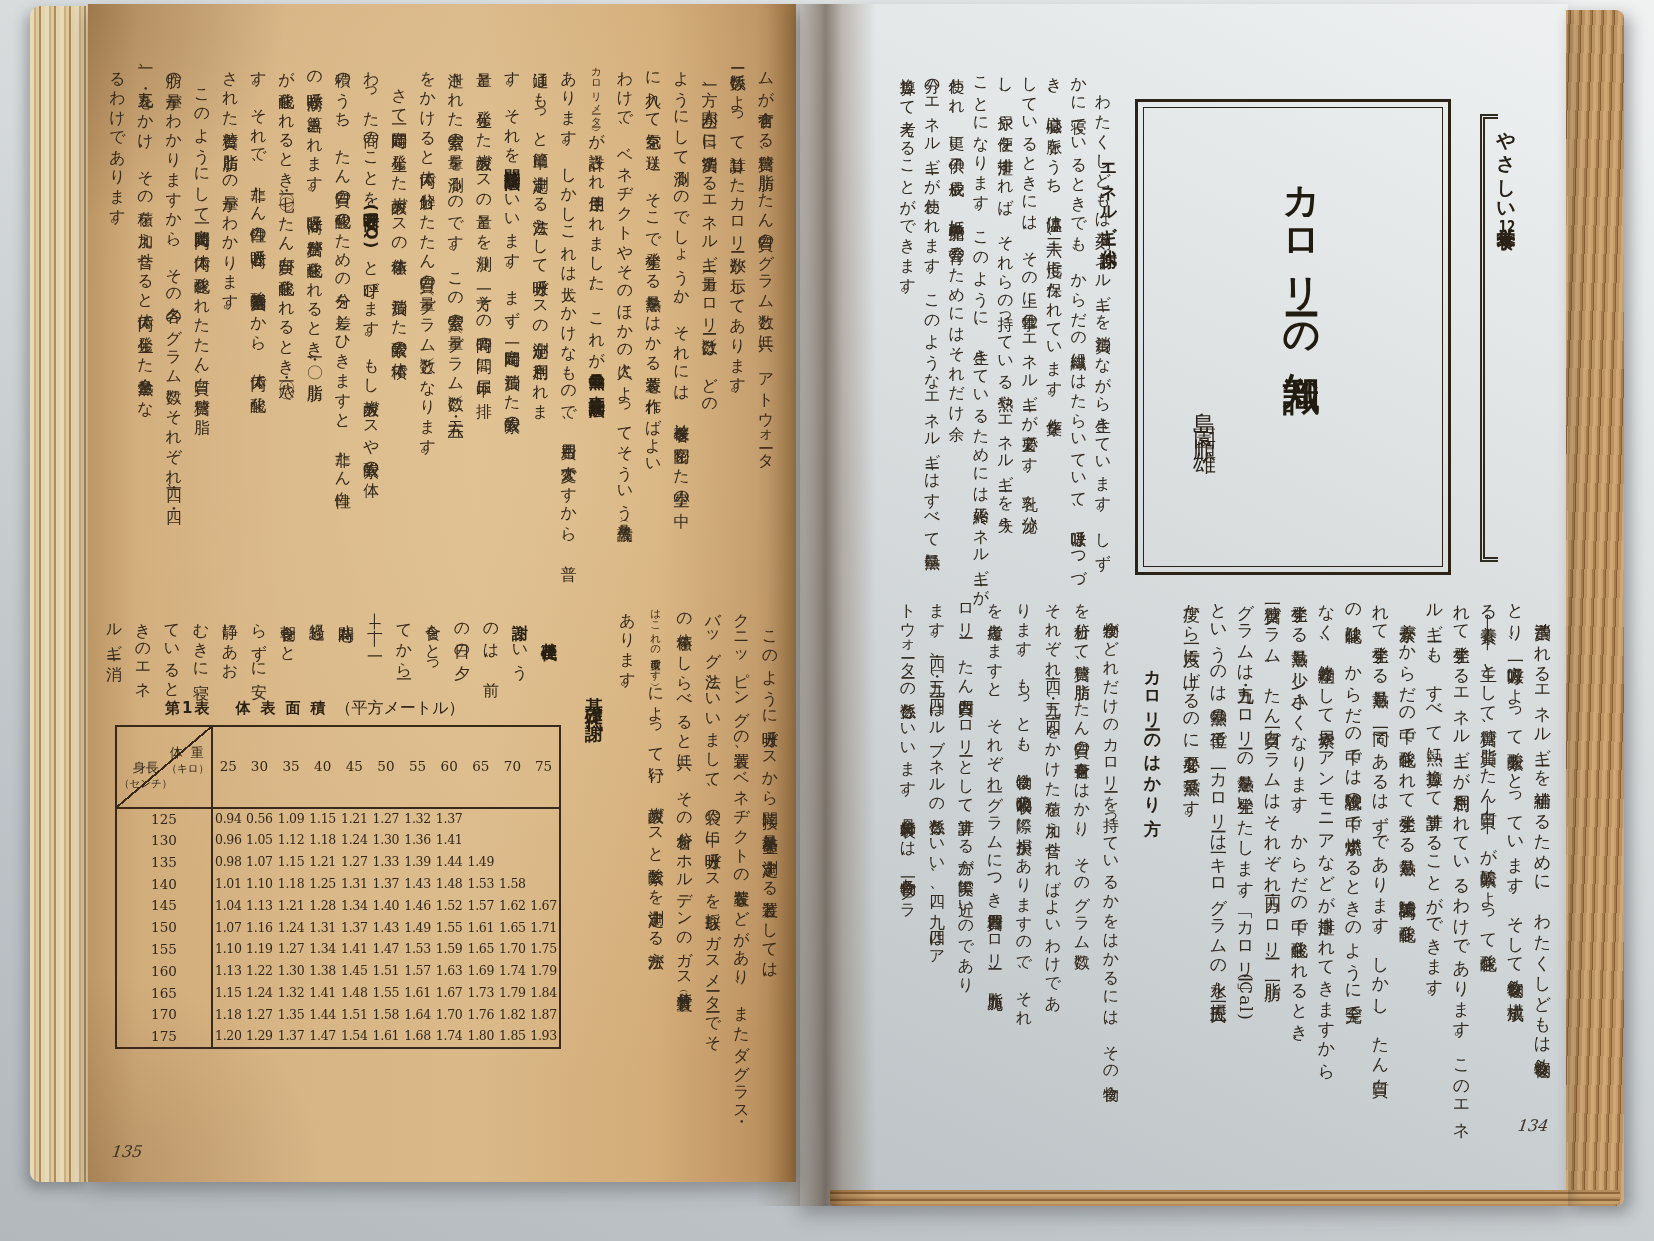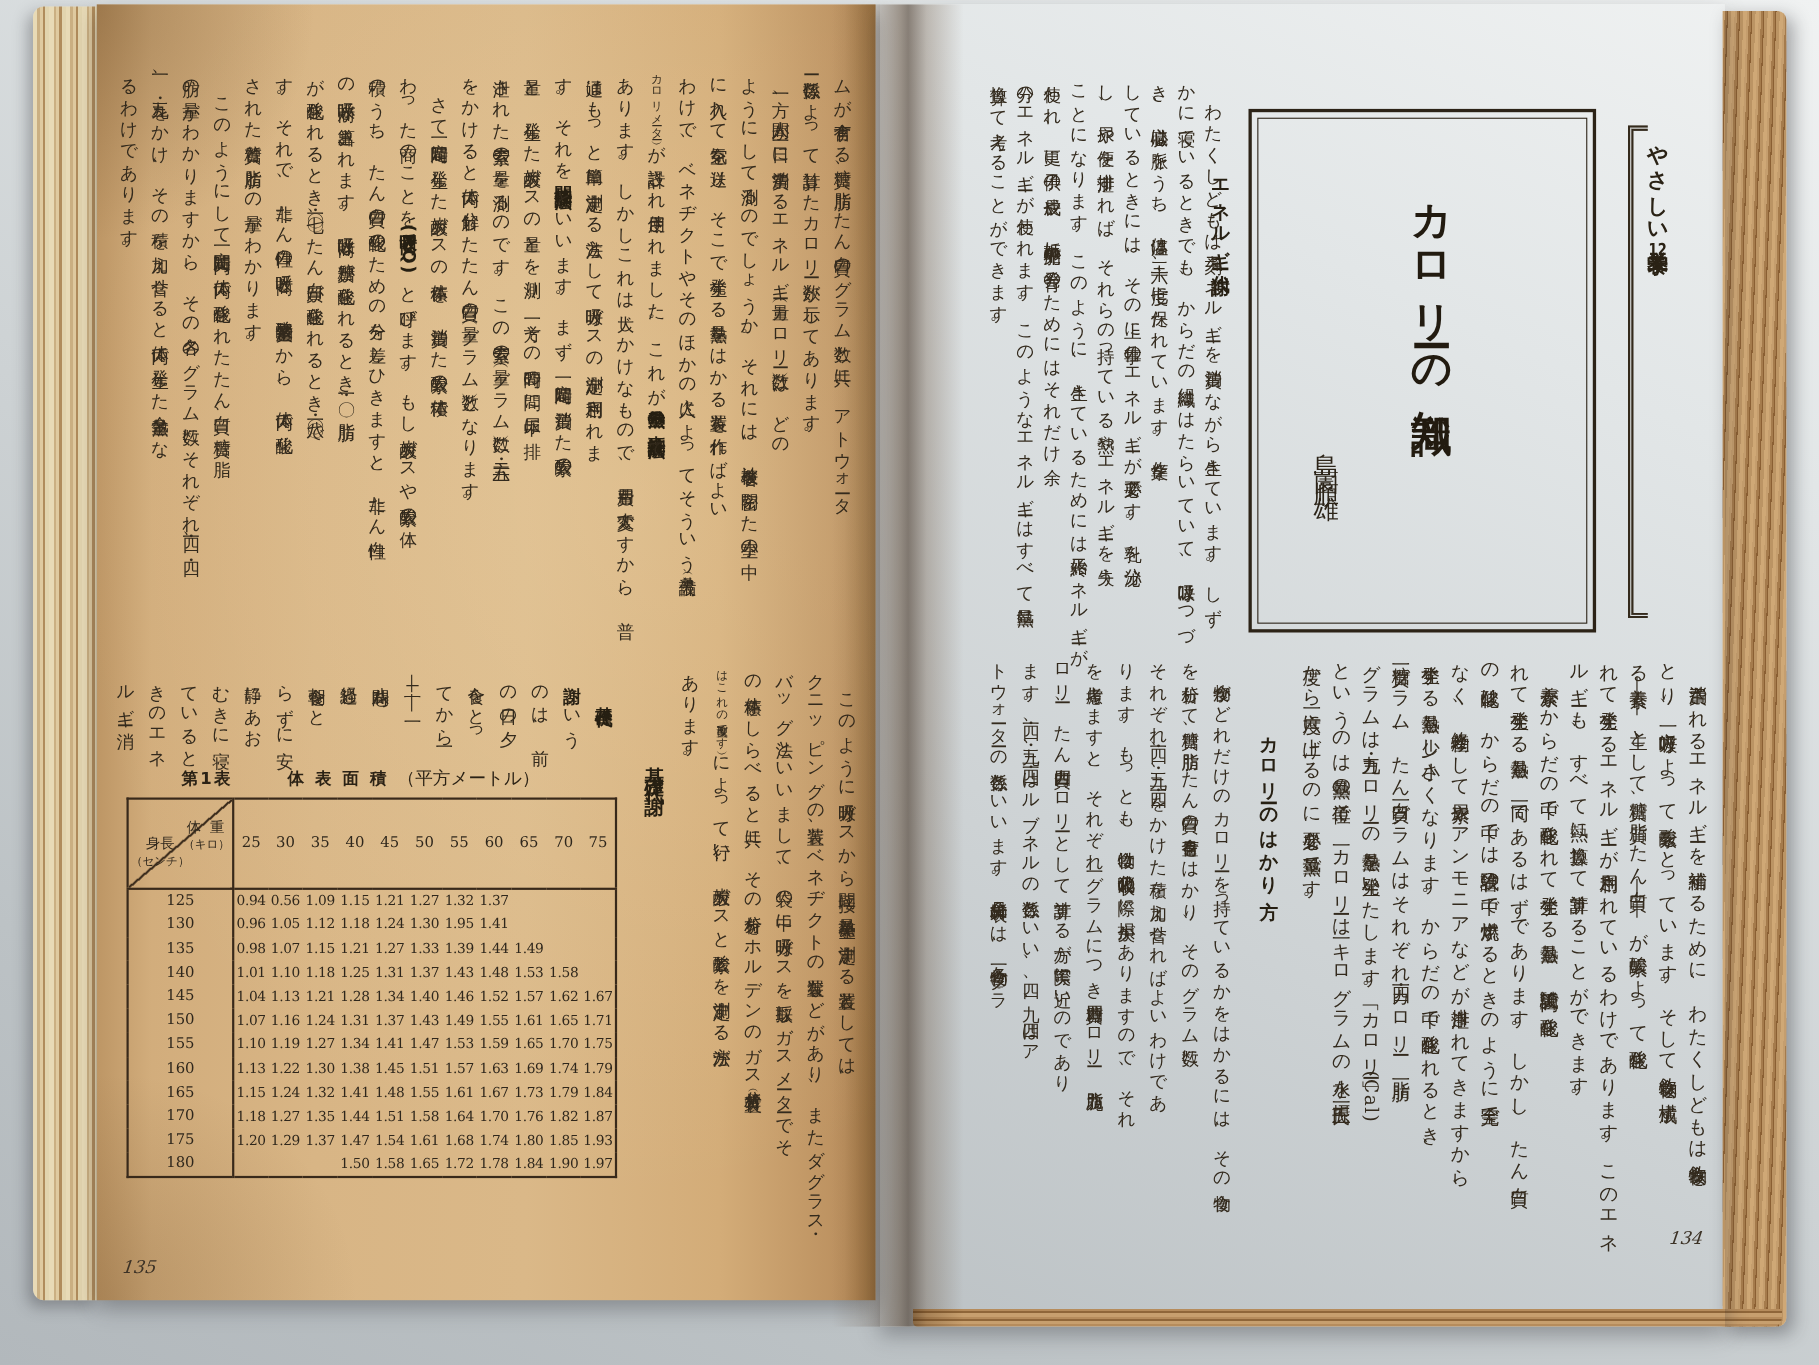--- a/index.html
+++ b/index.html
@@ -74,21 +74,21 @@
   .srule{position:absolute;left:680px;top:110px;width:13px;height:438px;
     border-left:5px double #342a1c;border-top:5px double #342a1c;border-bottom:5px double #342a1c;}
   
   .pagenum{position:absolute;font-style:italic;font-size:16px;color:#3c3226;transform:skewX(-8deg);}
   .pn-left{left:24px;top:1138px;}
   .pn-right{left:718px;top:1112px;}
   
   .table-wrap{position:absolute;left:27px;top:694px;width:444px;color:#2f271c;}
   .tcap{display:flex;align-items:baseline;font-size:15px;margin:0 0 6px 0;color:#2b2215;}
   .tcap-label{font-family:"DejaVu Sans","Liberation Sans",sans-serif;font-weight:700;margin-left:50px;letter-spacing:2px;}
-  .tcap-title{margin-left:50px;letter-spacing:10px;font-weight:700;text-align:center;}
+  .tcap-title{margin-left:24px;letter-spacing:10px;font-weight:700;text-align:center;}
   .tcap-unit{font-size:16px;letter-spacing:0;}
   table.bsa{border-collapse:collapse;border:2.5px solid #38291a;width:446px;table-layout:fixed;
     font-size:13px;line-height:1;}
   table.bsa th,table.bsa td{padding:0;font-weight:normal;}
   th.corner{width:94px;height:80px;position:relative;border-right:2px solid #38291a;border-bottom:2px solid #38291a;
     background:linear-gradient(to bottom right,transparent calc(50% - 1px),#38291a calc(50% - 1px),#38291a calc(50% + 1px),transparent calc(50% + 1px));}
   .c-top{position:absolute;top:19px;right:2px;text-align:center;font-size:13px;line-height:1.15;letter-spacing:2px;}
   .c-bot{position:absolute;bottom:16px;left:2px;text-align:center;font-size:13px;line-height:1.15;}
   .c-top .unit,.c-bot .unit{font-size:10.5px;letter-spacing:0;}
   thead td{border-bottom:2px solid #38291a;text-align:center;vertical-align:middle;font-size:13.5px;}
@@ -202,21 +202,21 @@
                 <td></td>
               </tr>
               <tr>
                 <th>130</th>
                 <td>0.96</td>
                 <td>1.05</td>
                 <td>1.12</td>
                 <td>1.18</td>
                 <td>1.24</td>
                 <td>1.30</td>
-                <td>1.95</td>
+                <td>1.36</td>
                 <td>1.41</td>
                 <td></td>
                 <td></td>
                 <td></td>
               </tr>
               <tr>
                 <th>135</th>
                 <td>0.98</td>
                 <td>1.07</td>
                 <td>1.15</td>
@@ -334,34 +334,20 @@
                 <td>1.37</td>
                 <td>1.47</td>
                 <td>1.54</td>
                 <td>1.61</td>
                 <td>1.68</td>
                 <td>1.74</td>
                 <td>1.80</td>
                 <td>1.85</td>
                 <td>1.93</td>
               </tr>
-              <tr>
-                <th>180</th>
-                <td></td>
-                <td></td>
-                <td></td>
-                <td>1.50</td>
-                <td>1.58</td>
-                <td>1.65</td>
-                <td>1.72</td>
-                <td>1.78</td>
-                <td>1.84</td>
-                <td>1.90</td>
-                <td>1.97</td>
-              </tr>
             </tbody>
         </table>
       </div>
 
       <div class="pagenum pn-left">135</div>
     </div>
 
     <div class="page page-right">
       <div class="series">
         <span>やさしい栄養学</span><span class="tcu">12</span>

